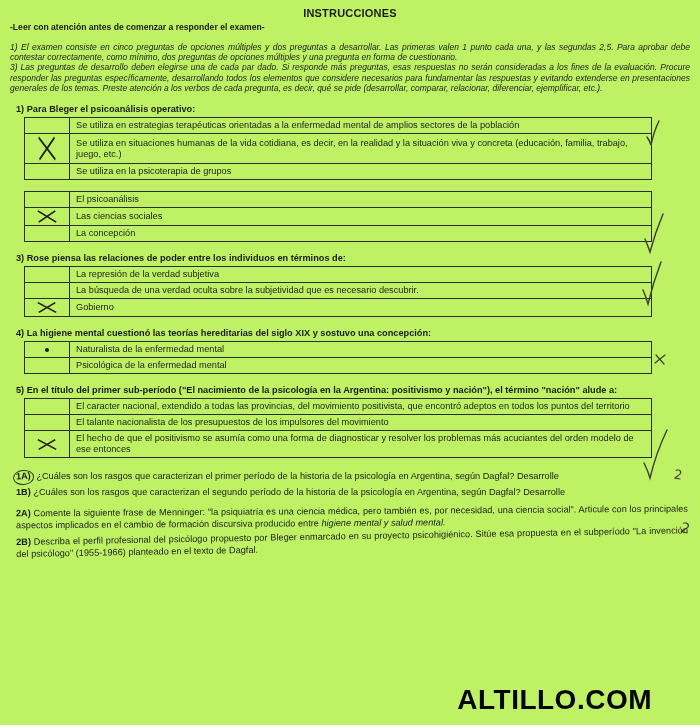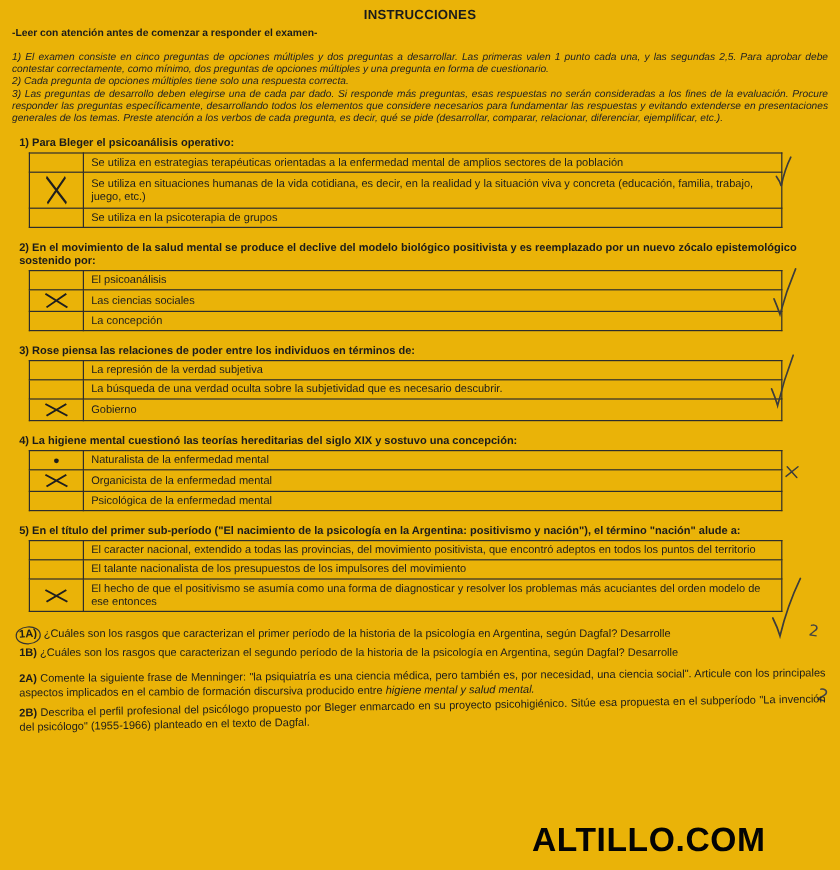--- a/index.html
+++ b/index.html
@@ -1,21 +1,21 @@
 <!DOCTYPE html>
 <html><head>
 <meta charset="utf-8">
 <style>
   html,body{margin:0;padding:0;background:#ffffff;}
   .page{
     position:relative;
     width:700px;height:725px;
     box-sizing:border-box;
     padding:7px 10px 0 10px;
-    background:#eab308;
+    background:#bef264;
     color:#1b1b1b;
     font-family:"Liberation Sans",sans-serif;
     overflow:hidden;
   }
   .title{text-align:center;font-weight:bold;font-size:11px;margin:0;letter-spacing:.2px;}
   .subtitle{text-align:left;font-weight:bold;font-size:8.6px;margin:3px 0 0 0;}
   .instructions{margin-top:10px;}
   .instructions p{font-size:8.5px;line-height:10.2px;margin:0;text-align:justify;color:#222;font-style:italic;}
   .question{position:relative;margin:11px 0 0 4px;}
   .q-header{font-size:9.2px;font-weight:bold;margin:0 0 2px 2px;line-height:11px;max-width:655px;}
@@ -30,34 +30,33 @@
   .essays{position:relative;margin:12px 0 0 6px;}
   .essay-line{font-size:9.2px;line-height:11.5px;margin:0 0 2px 0;max-width:660px;}
   .essay-para{font-size:9.2px;line-height:11.5px;margin:8px 0 0 0;text-align:justify;max-width:672px;}
   .lbl{font-weight:bold;}
   .circled{display:inline-block;border:1.2px solid #333;border-radius:50%;padding:0 2px 1px 2px;margin-left:-3px;transform:rotate(-4deg);}
   .tilt1{transform:rotate(-0.4deg);}
   .tilt2{transform:rotate(-1deg);transform-origin:left top;}
   .score{position:absolute;font-size:13px;color:#444;font-family:"DejaVu Sans",sans-serif;}
   .score1{right:8px;top:-3px;transform:rotate(8deg);}
   .score2{right:0px;top:50px;transform:rotate(16deg);font-size:14px;}
-  .altillo{position:absolute;right:62px;bottom:9px;font-size:28px;font-weight:bold;letter-spacing:.5px;color:#040404;}
+  .altillo{position:absolute;right:48px;bottom:9px;font-size:28px;font-weight:bold;letter-spacing:.5px;color:#040404;}
   i{font-style:italic;}
 </style>
 </head>
 <body>
 
 <div class="page">
 
   <p class="title">INSTRUCCIONES</p>
   <p class="subtitle">-Leer con atención antes de comenzar a responder el examen-</p>
 
   <div class="instructions">
     <p>1) El examen consiste en cinco preguntas de opciones múltiples y dos preguntas a desarrollar. Las primeras valen 1 punto cada una, y las segundas 2,5. Para aprobar debe contestar correctamente, como mínimo, dos preguntas de opciones múltiples y una pregunta en forma de cuestionario.</p>
-    <p>2) Cada pregunta de opciones múltiples tiene solo una respuesta correcta.</p>
     <p>3) Las preguntas de desarrollo deben elegirse una de cada par dado. Si responde más preguntas, esas respuestas no serán consideradas a los fines de la evaluación. Procure responder las preguntas específicamente, desarrollando todos los elementos que considere necesarios para fundamentar las respuestas y evitando extenderse en presentaciones generales de los temas. Preste atención a los verbos de cada pregunta, es decir, qué se pide (desarrollar, comparar, relacionar, diferenciar, ejemplificar, etc.).</p>
   </div>
 
   <section class="question">
     <p class="q-header">1) Para Bleger el psicoanálisis operativo:</p>
     <table class="opts">
         <tbody>
       <tr>
         <td class="cb"></td>
         <td class="opt">Se utiliza en estrategias terapéuticas orientadas a la enfermedad mental de amplios sectores de la población</td>
@@ -75,21 +74,20 @@
         <td class="opt">Se utiliza en la psicoterapia de grupos</td>
       </tr>
     </tbody>
       </table>
     <svg class="gmark" style="right:28px;top:14px;width:18px;height:32px;" viewBox="0 0 18 32">
         <path d="M3 19 Q6 23 7 27 Q10 13 15 3"></path>
       </svg>
   </section>
 
   <section class="question">
-    <p class="q-header">2) En el movimiento de la salud mental se produce el declive del modelo biológico positivista y es reemplazado por un nuevo zócalo epistemológico sostenido por:</p>
     <table class="opts">
         <tbody>
       <tr>
         <td class="cb"></td>
         <td class="opt">El psicoanálisis</td>
       </tr>
       <tr>
         <td class="cb">
           <svg class="xmark" viewBox="0 0 24 16" preserveAspectRatio="none">
                 <path d="M2 1 L22 15 M21 1 L3 15"></path>
@@ -137,28 +135,20 @@
 
   <section class="question">
     <p class="q-header">4) La higiene mental cuestionó las teorías hereditarias del siglo XIX y sostuvo una concepción:</p>
     <table class="opts">
         <tbody>
       <tr>
         <td class="cb">
           <span class="dot"></span>
         </td>
         <td class="opt">Naturalista de la enfermedad mental</td>
-      </tr>
-      <tr>
-        <td class="cb">
-          <svg class="xmark" viewBox="0 0 24 16" preserveAspectRatio="none">
-                <path d="M2 2 L22 14 M21 2 L3 14"></path>
-              </svg>
-        </td>
-        <td class="opt">Organicista de la enfermedad mental</td>
       </tr>
       <tr>
         <td class="cb"></td>
         <td class="opt">Psicológica de la enfermedad mental</td>
       </tr>
     </tbody>
       </table>
     <svg class="gmark" style="right:24px;top:26px;width:12px;height:11px;stroke-width:1.2;" viewBox="0 0 12 11">
         <path d="M1 9 L11 1 M2 1 L10 10"></path>
       </svg>

